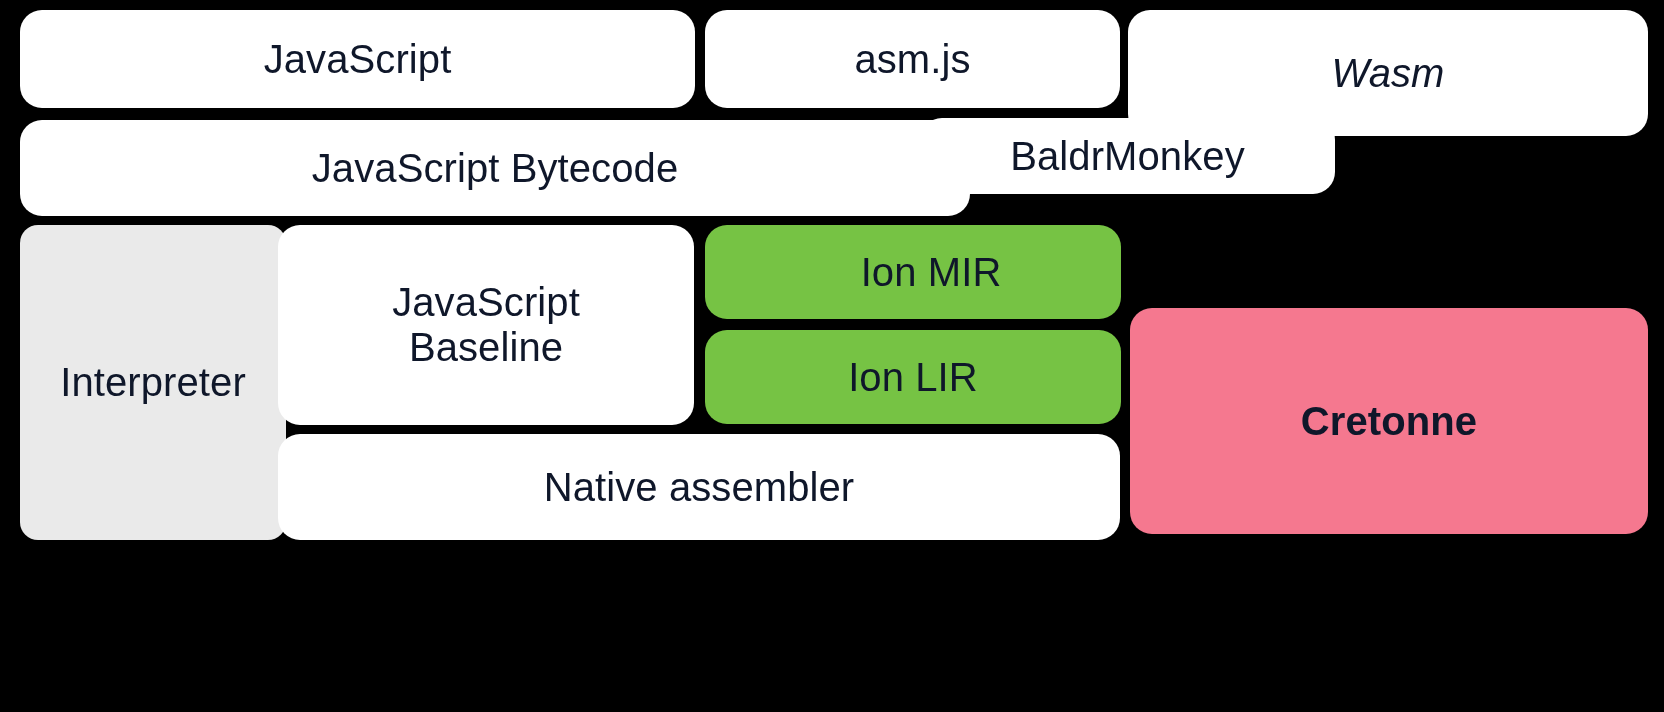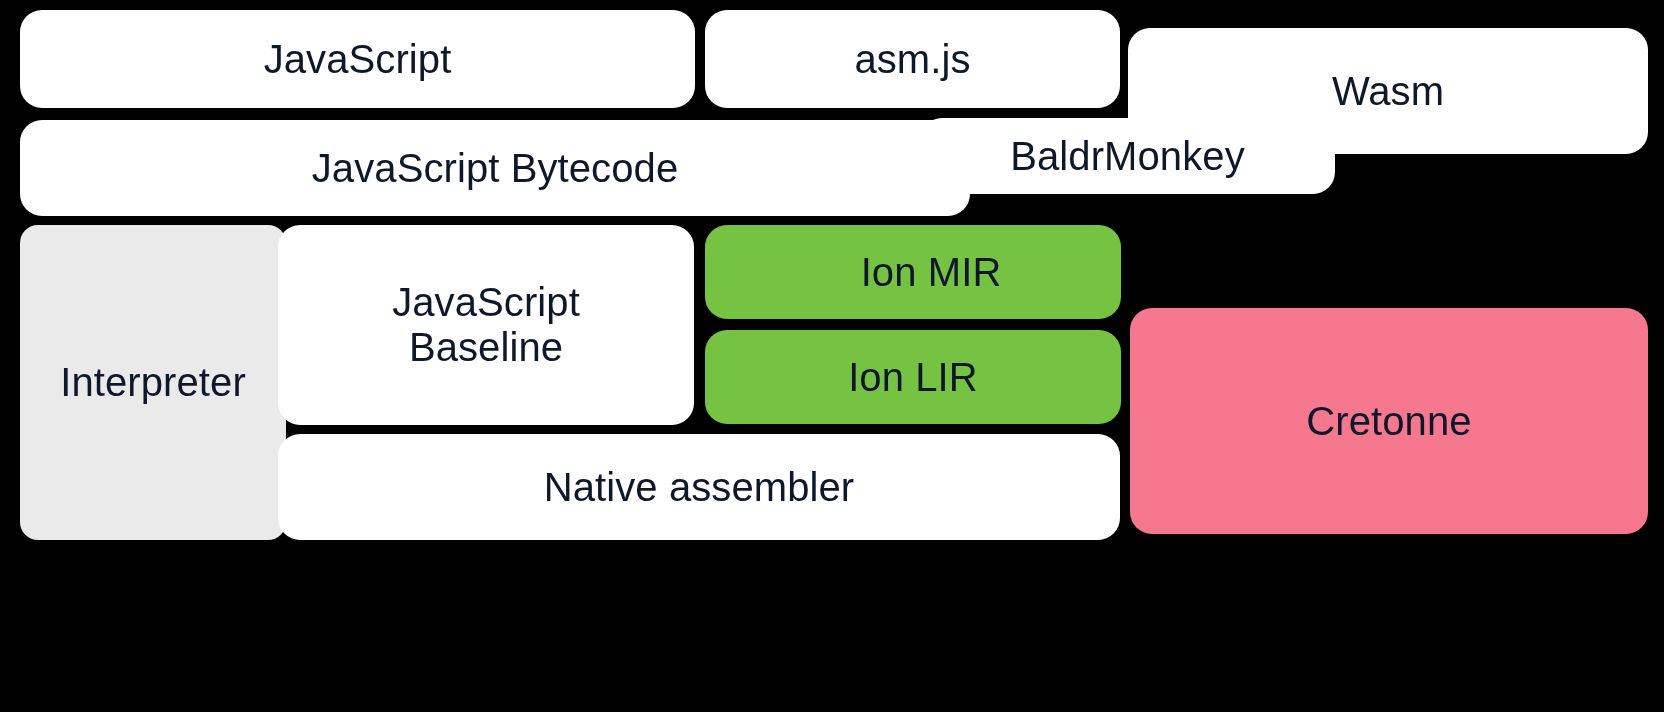--- a/index.html
+++ b/index.html
@@ -27,33 +27,33 @@
     font-size: 40px;
     line-height: 1.12;
     font-weight: 400;
     letter-spacing: 0.1px;
     white-space: pre-line;
     user-select: none;
   }
   .fill-white  { background: #ffffff; }
   .fill-grey   { background: #eaeaea; }
   .fill-green  { background: #76c344; }
-  .fill-pink   { background: #f5788f; }
+  .fill-pink   { background: #f5788f; font-weight: bold; }
   .r-small { border-radius: 18px; text-align: right; }
 </style>
 </head>
 <body>
 
 <div id="stage">
 
   <div class="box fill-white" style="left:20px; top:10px; width:675px; height:98px;">JavaScript</div>
 
   <div class="box fill-white" style="left:705px; top:10px; width:415px; height:98px;">asm.js</div>
 
-  <div class="box fill-white" style="left:1128px; top:28px; width:520px; height:126px;">Wasm</div>
+  <div class="box fill-white" style="left:1128px; top:10px; width:520px; height:126px;font-style:italic;">Wasm</div>
 
   <div class="box fill-white" style="left:20px; top:120px; width:950px; height:96px;">JavaScript Bytecode</div>
 
   <div class="box fill-white" style="left:920px; top:118px; width:415px; height:76px;">BaldrMonkey</div>
 
   <div class="box fill-grey r-small" style="left:20px; top:225px; width:266px; height:315px;">Interpreter</div>
 
   <div class="box fill-white" style="left:278px; top:225px; width:416px; height:200px;">JavaScript
 Baseline</div>
 

